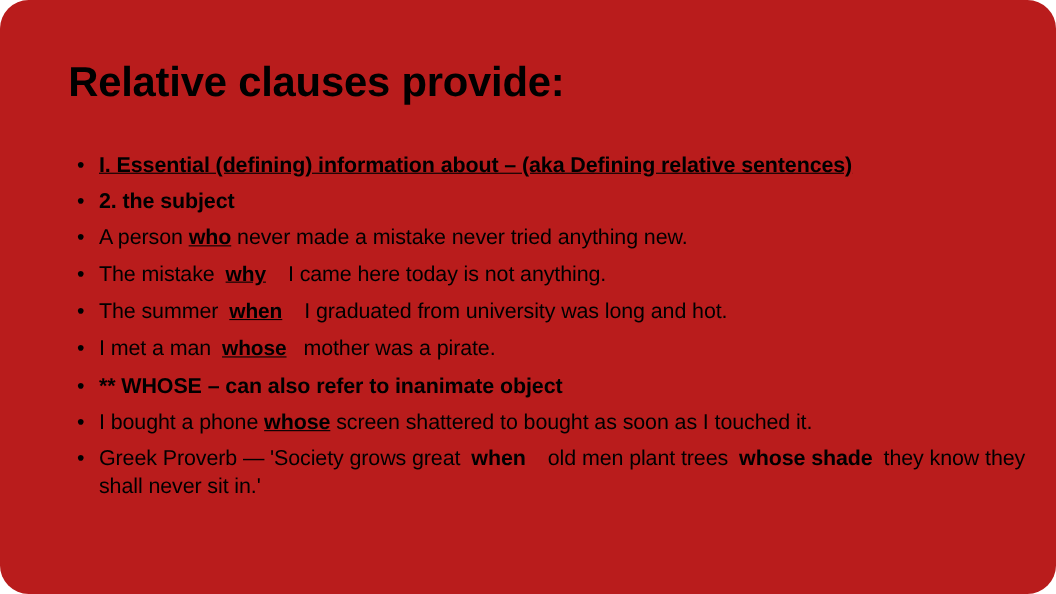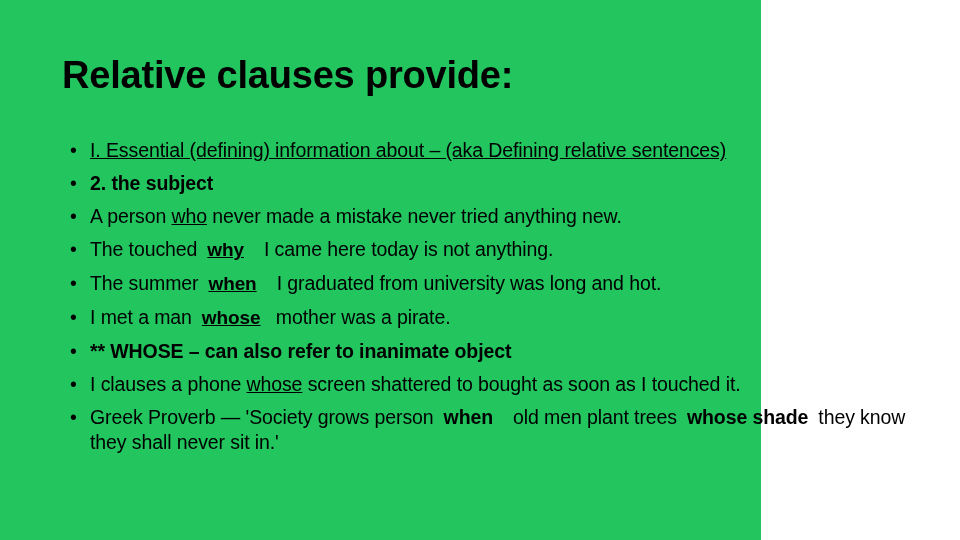--- a/index.html
+++ b/index.html
@@ -10,24 +10,25 @@
   body {
     width: 960px;
     height: 540px;
     overflow: hidden;
     font-family: "Liberation Sans", sans-serif;
     color: #000000;
     -webkit-font-smoothing: none;
   }
   .slide {
     position: relative;
-    width: 761px;
+    width: 960px;
     height: 540px;
-    background: #22c55e;
+    background: #b91c1c;
     box-sizing: border-box;
+    border-radius: 26px;
   }
   .slide-title {
     position: absolute;
     left: 62px;
     top: 52px;
     width: 840px;
     font-size: 38px;
     font-weight: bold;
     line-height: 46px;
     letter-spacing: -0.2px;
@@ -60,21 +61,21 @@
     top: 0;
     font-size: 19.5px;
     line-height: 24.5px;
   }
   .bullet-item .line-text {
     display: block;
   }
   
   .r-b { font-weight: bold; text-align: center; }
   .r-u { }
-  .r-bu { font-weight: normal; text-decoration: underline; }
+  .r-bu { font-weight: bold; text-decoration: underline; }
   .gap-l { margin-left: 10px; }
   .gap-r { margin-right: 10px; }
   .kw { font-weight: bold; text-decoration: underline; font-size: 19px; margin-top: 20px; }
   .kwb { font-weight: bold; }
 </style>
 </head>
 <body>
 
 <div class="slide">
 
@@ -92,43 +93,43 @@
       <span class="line-text"><span class="r-b">2. the subject</span></span>
     </li>
 
     <li class="bullet-item">
       <span class="marker">•</span>
       <span class="line-text"><span>A person </span><span class="r-bu">who</span><span class="r-u"> never made a mistake</span><span> never tried anything new.</span></span>
     </li>
 
     <li class="bullet-item">
       <span class="marker">•</span>
-      <span class="line-text"><span>The touched</span><span class="kw gap-l gap-r">why</span><span class="r-u gap-l">I came here today</span><span> is not anything.</span></span>
+      <span class="line-text"><span>The mistake</span><span class="kw gap-l gap-r">why</span><span class="r-u gap-l">I came here today</span><span> is not anything.</span></span>
     </li>
 
     <li class="bullet-item">
       <span class="marker">•</span>
       <span class="line-text"><span>The summer</span><span class="kw gap-l gap-r">when</span><span class="r-u gap-l">I graduated from university</span><span> was long and hot.</span></span>
     </li>
 
     <li class="bullet-item">
       <span class="marker">•</span>
       <span class="line-text"><span>I met a man</span><span class="kw gap-l gap-r">whose</span><span> mother was a pirate.</span></span>
     </li>
 
     <li class="bullet-item">
       <span class="marker">•</span>
       <span class="line-text"><span class="r-b">** WHOSE – can also refer to inanimate object</span></span>
     </li>
 
     <li class="bullet-item">
       <span class="marker">•</span>
-      <span class="line-text"><span>I clauses a phone </span><span class="r-bu">whose</span><span> screen shattered to bought as soon as I touched it.</span></span>
+      <span class="line-text"><span>I bought a phone </span><span class="r-bu">whose</span><span> screen shattered to bought as soon as I touched it.</span></span>
     </li>
 
     <li class="bullet-item">
       <span class="marker">•</span>
-      <span class="line-text"><span>Greek Proverb — 'Society grows person</span><span class="kwb gap-l gap-r">when</span><span class="gap-l">old men plant trees</span><span class="kwb gap-l">whose shade</span><span class="gap-l">they know they shall never sit in.'</span></span>
+      <span class="line-text"><span>Greek Proverb — 'Society grows great</span><span class="kwb gap-l gap-r">when</span><span class="gap-l">old men plant trees</span><span class="kwb gap-l">whose shade</span><span class="gap-l">they know they shall never sit in.'</span></span>
     </li>
 
   </ul>
 
 </div>
 
 </body></html>

